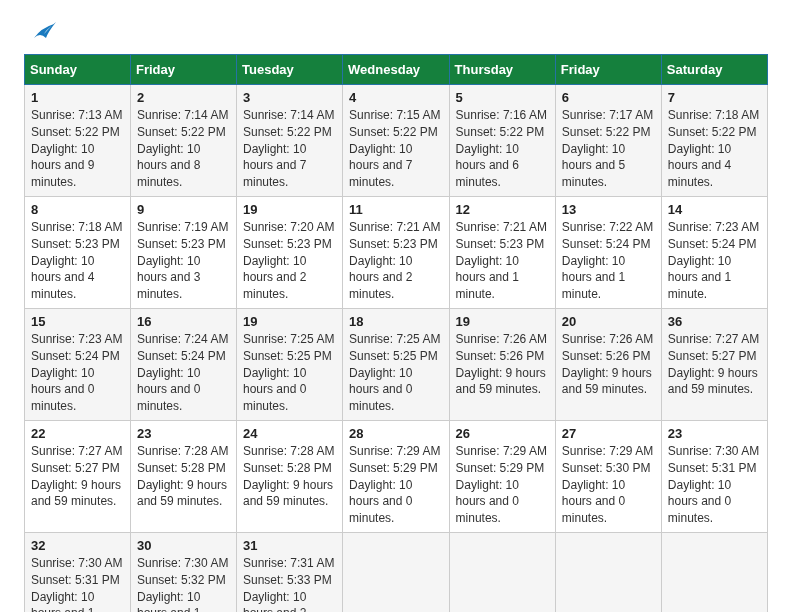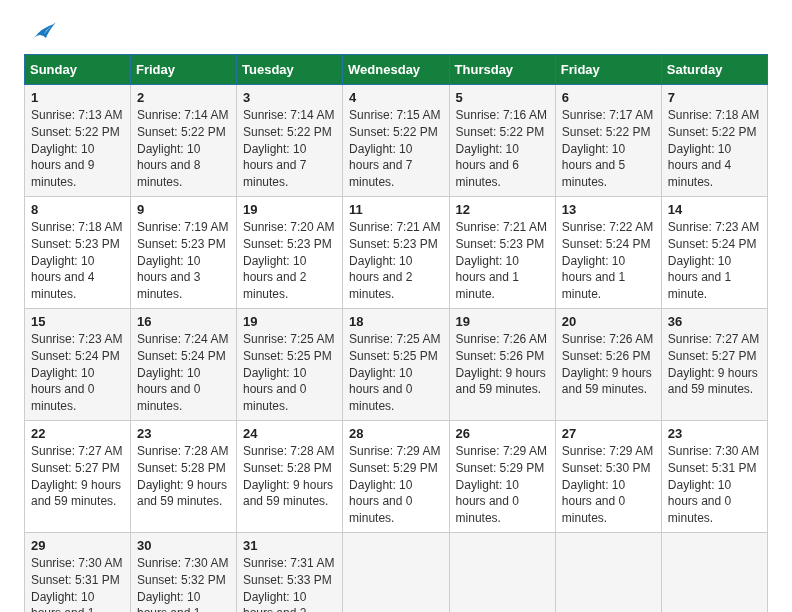--- a/index.html
+++ b/index.html
@@ -243,21 +243,21 @@
           <span class="day-number">27</span>
           <div class="day-info">Sunrise: 7:29 AM<br>Sunset: 5:30 PM<br>Daylight: 10 hours and 0 minutes.</div>
         </td>
         <td>
           <span class="day-number">23</span>
           <div class="day-info">Sunrise: 7:30 AM<br>Sunset: 5:31 PM<br>Daylight: 10 hours and 0 minutes.</div>
         </td>
       </tr>
       <tr>
         <td>
-          <span class="day-number">29</span>
+          <span class="day-number">32</span>
           <div class="day-info">Sunrise: 7:30 AM<br>Sunset: 5:31 PM<br>Daylight: 10 hours and 1 minute.</div>
         </td>
         <td>
           <span class="day-number">30</span>
           <div class="day-info">Sunrise: 7:30 AM<br>Sunset: 5:32 PM<br>Daylight: 10 hours and 1 minute.</div>
         </td>
         <td>
           <span class="day-number">31</span>
           <div class="day-info">Sunrise: 7:31 AM<br>Sunset: 5:33 PM<br>Daylight: 10 hours and 2 minutes.</div>
         </td>

